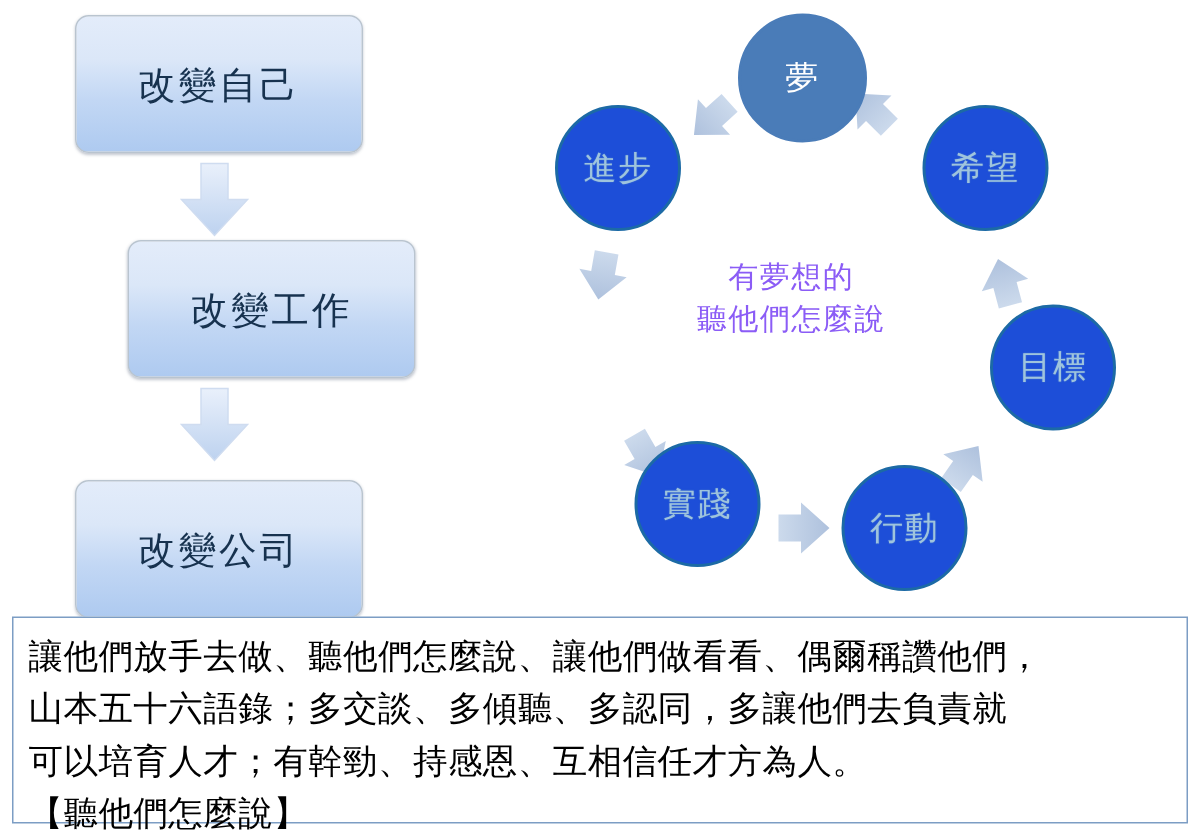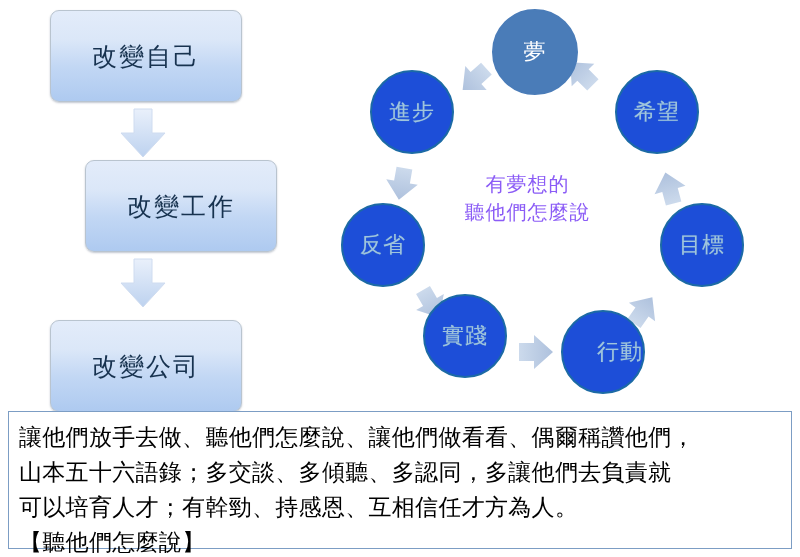--- a/index.html
+++ b/index.html
@@ -166,31 +166,28 @@
   </div>
 
   <div class="node outline" style="left:615px;top:70px;width:84px;height:84px;">
     <span>希望</span>
   </div>
 
   <div class="node outline" style="left:660px;top:203px;width:84px;height:84px;text-align:right;">
     <span>目標</span>
   </div>
 
-  <div class="node outline" style="left:561px;top:310px;width:84px;height:84px;justify-content:flex-end;">
+  <div class="node outline" style="left:561px;top:310px;width:84px;height:84px;">
     <span>行動</span>
   </div>
 
   <div class="node outline" style="left:423px;top:294px;width:84px;height:84px;align-items:center;">
     <span>實踐</span>
   </div>
 
-  <div class="node outline" style="left:341px;top:203px;width:84px;height:84px;">
-    <span>反省</span>
-  </div>
 
   <div class="node outline" style="left:370px;top:70px;width:84px;height:84px;">
     <span>進步</span>
   </div>
 
   <div class="center-label" style="left:450px;top:170px;width:155px;">
     <div>有夢想的</div>
     <div>聽他們怎麼說</div>
   </div>
 

